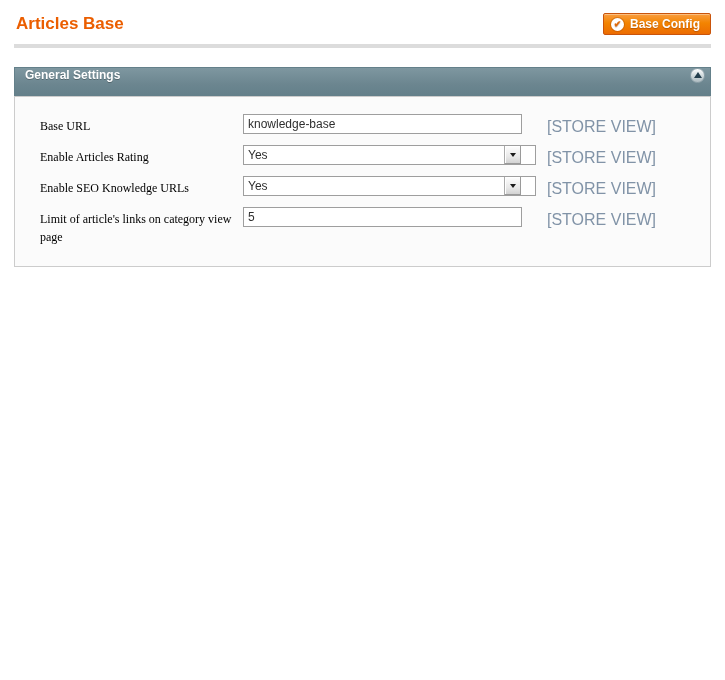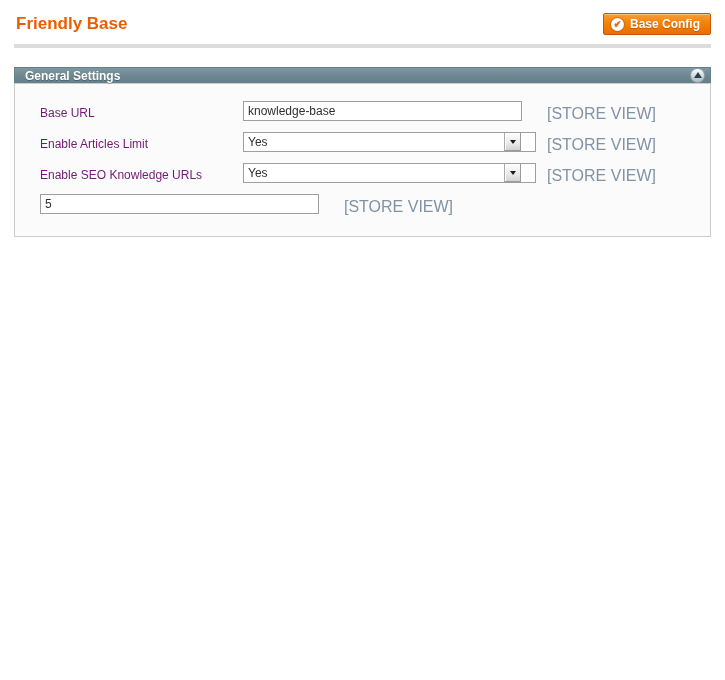--- a/index.html
+++ b/index.html
@@ -39,23 +39,23 @@
     color:#e06a0a; font-size:9px; line-height:1; font-weight:bold;
     box-shadow:0 0 0 1px rgba(160,70,0,0.35);
   }
   .header-divider {
     height:4px; background:#dcdcdc; margin-top:9px;
   }
 
   
   .panel { margin-top:19px; }
   .section-head {
-    height:16px;
+    height:29px;
     background:linear-gradient(to bottom,#7e97a0 0%,#6b858f 60%,#64808a 100%);
-    display:flex; align-items:center; justify-content:space-between;
+    display:flex; justify-content:space-between;
     padding:0 5px 0 10px;
     border:1px solid #64808a; border-bottom:none;
   }
   .section-title {
     color:#ffffff; font-weight:bold; font-size:12px;
     text-shadow:0 1px 0 rgba(0,0,0,0.25);
   }
   .collapse-btn {
     width:15px; height:15px; border-radius:50%;
     background:linear-gradient(to bottom,#ffffff 0%,#cdd7da 55%,#aebcc1 100%);
@@ -77,21 +77,22 @@
     padding:17px 25px 20px 25px;
   }
   .field-row {
     display:flex; align-items:flex-start;
     margin-bottom:9px;
   }
   .field-row:last-child { margin-bottom:0; }
   .field-label {
     width:203px; flex:0 0 203px;
     line-height:18px; padding-top:3px;
-    color:#701a75;
+    color:#000000;
+    font-family:Liberation Serif, serif;
   }
   .field-value { width:279px; flex:0 0 279px; }
   .text-input {
     width:279px; height:20px;
     border:1px solid #9e9e9e;
     background:#ffffff;
     font-family:"Liberation Sans", sans-serif;
     font-size:12px; color:#2f2f2f;
     padding:0 4px;
   }
@@ -125,21 +126,21 @@
     font-size:16px; color:#8193a7;
     white-space:nowrap;
   }
 </style>
 </head>
 <body>
 
 <div class="viewport">
 
   <div class="content-header">
-    <h3 class="page-title">Friendly Base</h3>
+    <h3 class="page-title">Articles Base</h3>
     <button class="save-btn">
       <span class="check-circle">✔</span>
       <span>Base Config</span>
     </button>
   </div>
 
   <div class="header-divider"></div>
 
   <div class="panel">
     <div class="section-head">
@@ -148,37 +149,38 @@
         <span class="tri-up"></span>
       </span>
     </div>
     <div class="fieldset" id="fieldset">
         <div class="field-row">
           <div class="field-label">Base URL</div>
           <div class="field-value"><input type="text" class="text-input" value="knowledge-base" style=""></div>
           <div class="scope-label">[STORE VIEW]</div>
         </div>
         <div class="field-row">
-          <div class="field-label">Enable Articles Limit</div>
+          <div class="field-label">Enable Articles Rating</div>
           <div class="field-value">
             <div class="select-wrap"><select><option>Yes</option></select><span class="dd-arrow-box">
                 <span class="tri-down"></span>
               </span></div>
           </div>
           <div class="scope-label">[STORE VIEW]</div>
         </div>
         <div class="field-row">
           <div class="field-label">Enable SEO Knowledge URLs</div>
           <div class="field-value">
             <div class="select-wrap"><select><option>Yes</option></select><span class="dd-arrow-box">
                 <span class="tri-down"></span>
               </span></div>
           </div>
           <div class="scope-label">[STORE VIEW]</div>
         </div>
         <div class="field-row">
+          <div class="field-label">Limit of article's links on category view page</div>
           <div class="field-value"><input type="text" class="text-input" value="5" style=""></div>
           <div class="scope-label">[STORE VIEW]</div>
         </div>
       </div>
   </div>
 
 </div>
 
 </body></html>

